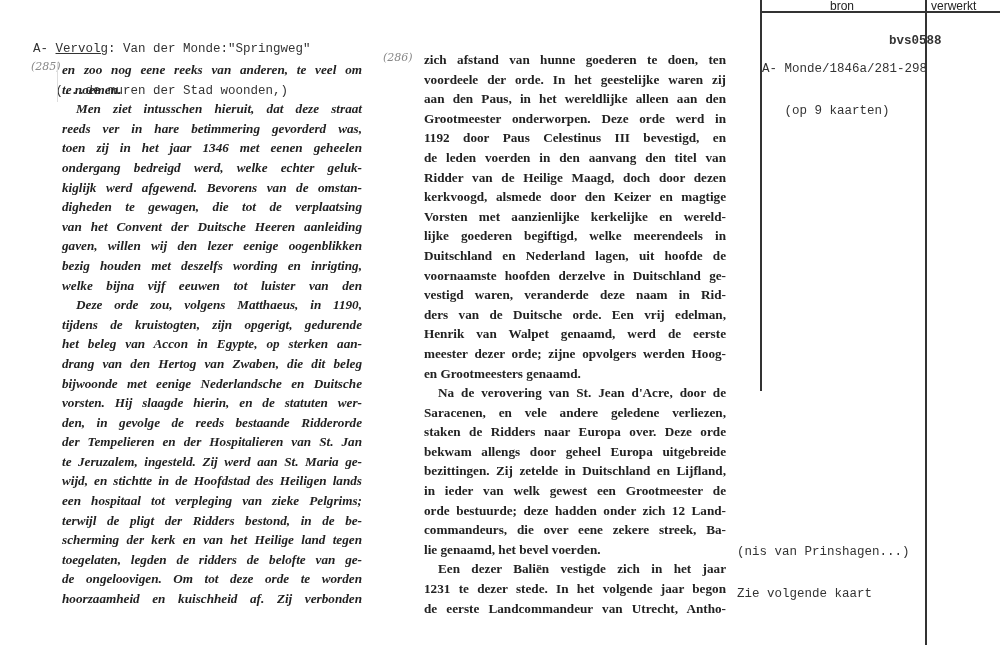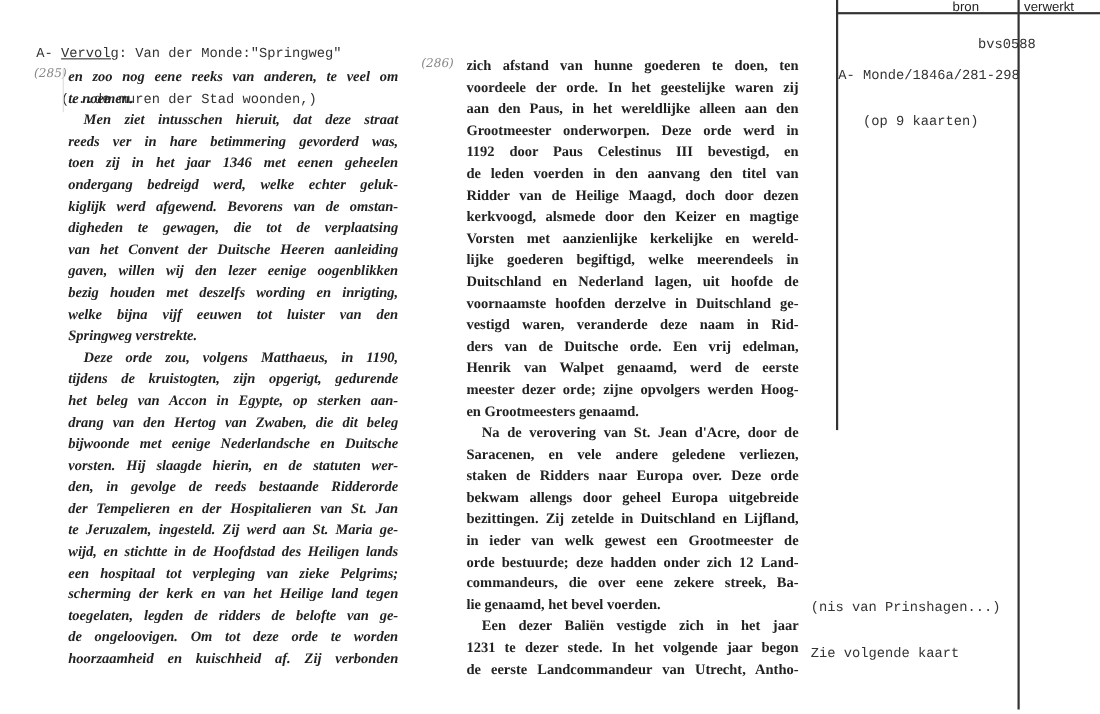--- a/index.html
+++ b/index.html
@@ -38,32 +38,32 @@
     <span class="line" style="padding-left: 14px;">Men ziet intusschen hieruit, dat deze straat</span>
     <span class="line">reeds ver in hare betimmering gevorderd was,</span>
     <span class="line">toen zij in het jaar 1346 met eenen geheelen</span>
     <span class="line">ondergang bedreigd werd, welke echter geluk-</span>
     <span class="line">kiglijk werd afgewend. Bevorens van de omstan-</span>
     <span class="line">digheden te gewagen, die tot de verplaatsing</span>
     <span class="line">van het Convent der Duitsche Heeren aanleiding</span>
     <span class="line">gaven, willen wij den lezer eenige oogenblikken</span>
     <span class="line">bezig houden met deszelfs wording en inrigting,</span>
     <span class="line">welke bijna vijf eeuwen tot luister van den</span>
-    <span class="line last">Springweg verstrekte.</span>
     <span class="line" style="padding-left: 14px;">Deze orde zou, volgens Matthaeus, in 1190,</span>
     <span class="line">tijdens de kruistogten, zijn opgerigt, gedurende</span>
     <span class="line">het beleg van Accon in Egypte, op sterken aan-</span>
     <span class="line">drang van den Hertog van Zwaben, die dit beleg</span>
     <span class="line">bijwoonde met eenige Nederlandsche en Duitsche</span>
     <span class="line">vorsten. Hij slaagde hierin, en de statuten wer-</span>
     <span class="line">den, in gevolge de reeds bestaande Ridderorde</span>
     <span class="line">der Tempelieren en der Hospitalieren van St. Jan</span>
     <span class="line">te Jeruzalem, ingesteld. Zij werd aan St. Maria ge-</span>
     <span class="line">wijd, en stichtte in de Hoofdstad des Heiligen lands</span>
     <span class="line">een hospitaal tot verpleging van zieke Pelgrims;</span>
+    <span class="line">terwijl de pligt der Ridders bestond, in de be-</span>
     <span class="line">scherming der kerk en van het Heilige land tegen</span>
     <span class="line">toegelaten, legden de ridders de belofte van ge-</span>
     <span class="line">de ongeloovigen. Om tot deze orde te worden</span>
     <span class="line">hoorzaamheid en kuischheid af. Zij verbonden</span>
   </div>
 <div id="col2" class="col">
     <span class="line">zich afstand van hunne goederen te doen, ten</span>
     <span class="line">voordeele der orde. In het geestelijke waren zij</span>
     <span class="line">aan den Paus, in het wereldlijke alleen aan den</span>
     <span class="line">Grootmeester onderworpen. Deze orde werd in</span>
@@ -90,24 +90,24 @@
     <span class="line">commandeurs, die over eene zekere streek, Ba-</span>
     <span class="line last">lie genaamd, het bevel voerden.</span>
     <span class="line" style="padding-left: 14px;">Een dezer Baliën vestigde zich in het jaar</span>
     <span class="line">1231 te dezer stede. In het volgende jaar begon</span>
     <span class="line">de eerste Landcommandeur van Utrecht, Antho-</span>
   </div>
 
 <div class="vline" style="left:760px; top:0; height:391px;"></div>
 <div class="vline" style="left:925px; top:0; height:645px;"></div>
 <div class="hline" style="left:760px; top:11px; width:240px;"></div>
-<div class="th sans" style="left:866px;">bron</div>
+<div class="th sans" style="left:830px;">bron</div>
 <div class="th sans" style="left:931px;text-align:center;">verwerkt</div>
 <div class="cell mono" style="left:762px; top:34px;">
   <div>A- Monde/1846a/281-298</div>
   <div>   (op 9 kaarten)</div>
 </div>
-<div class="cell mono" style="left:889px; top:34px;">bvs0588</div>
+<div class="cell mono" style="left:889px; top:34px;font-weight:bold;">bvs0588</div>
 
 <div class="cell mono" style="left:737px; top:517px;">
   <div>(nis van Prinshagen...)</div>
   <div>Zie volgende kaart</div>
 </div>
 
 </body></html>

